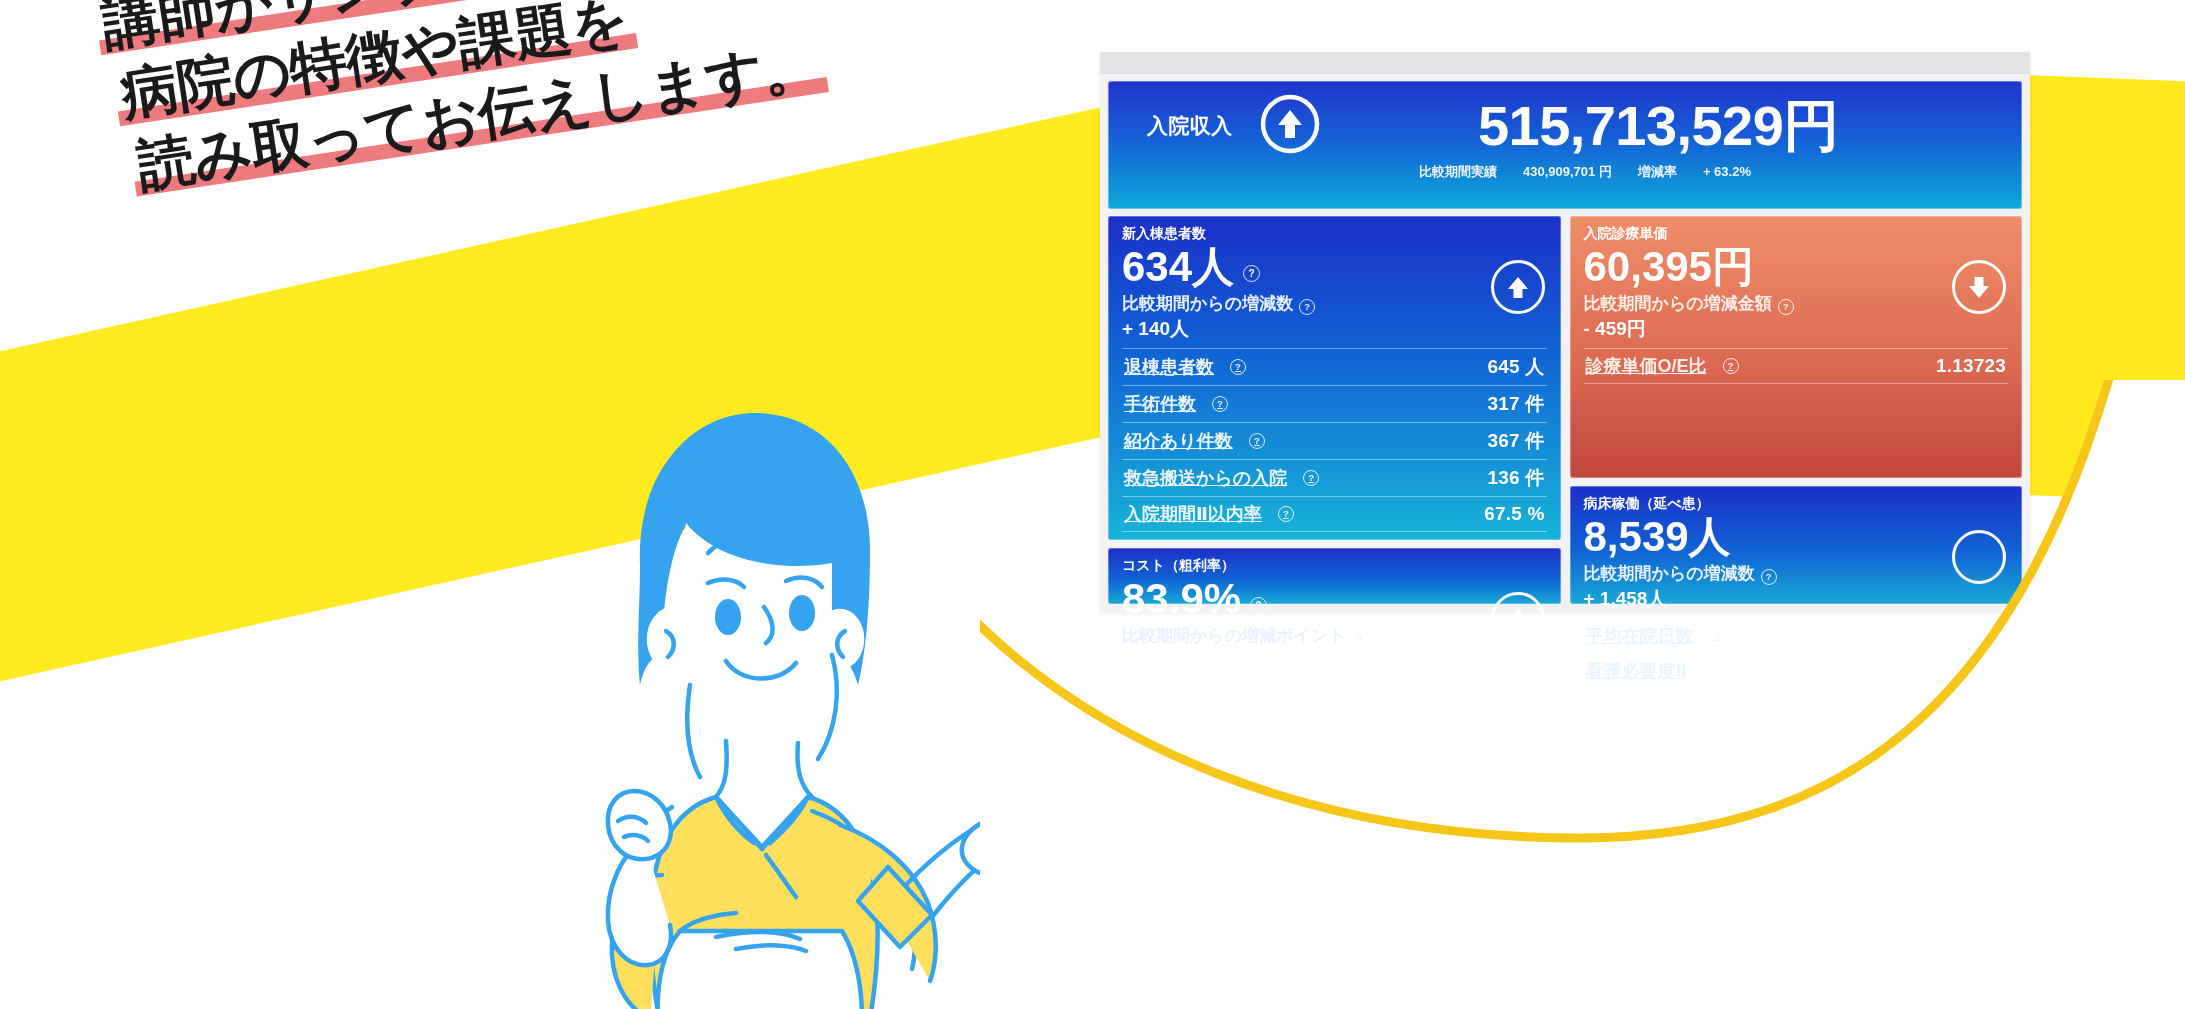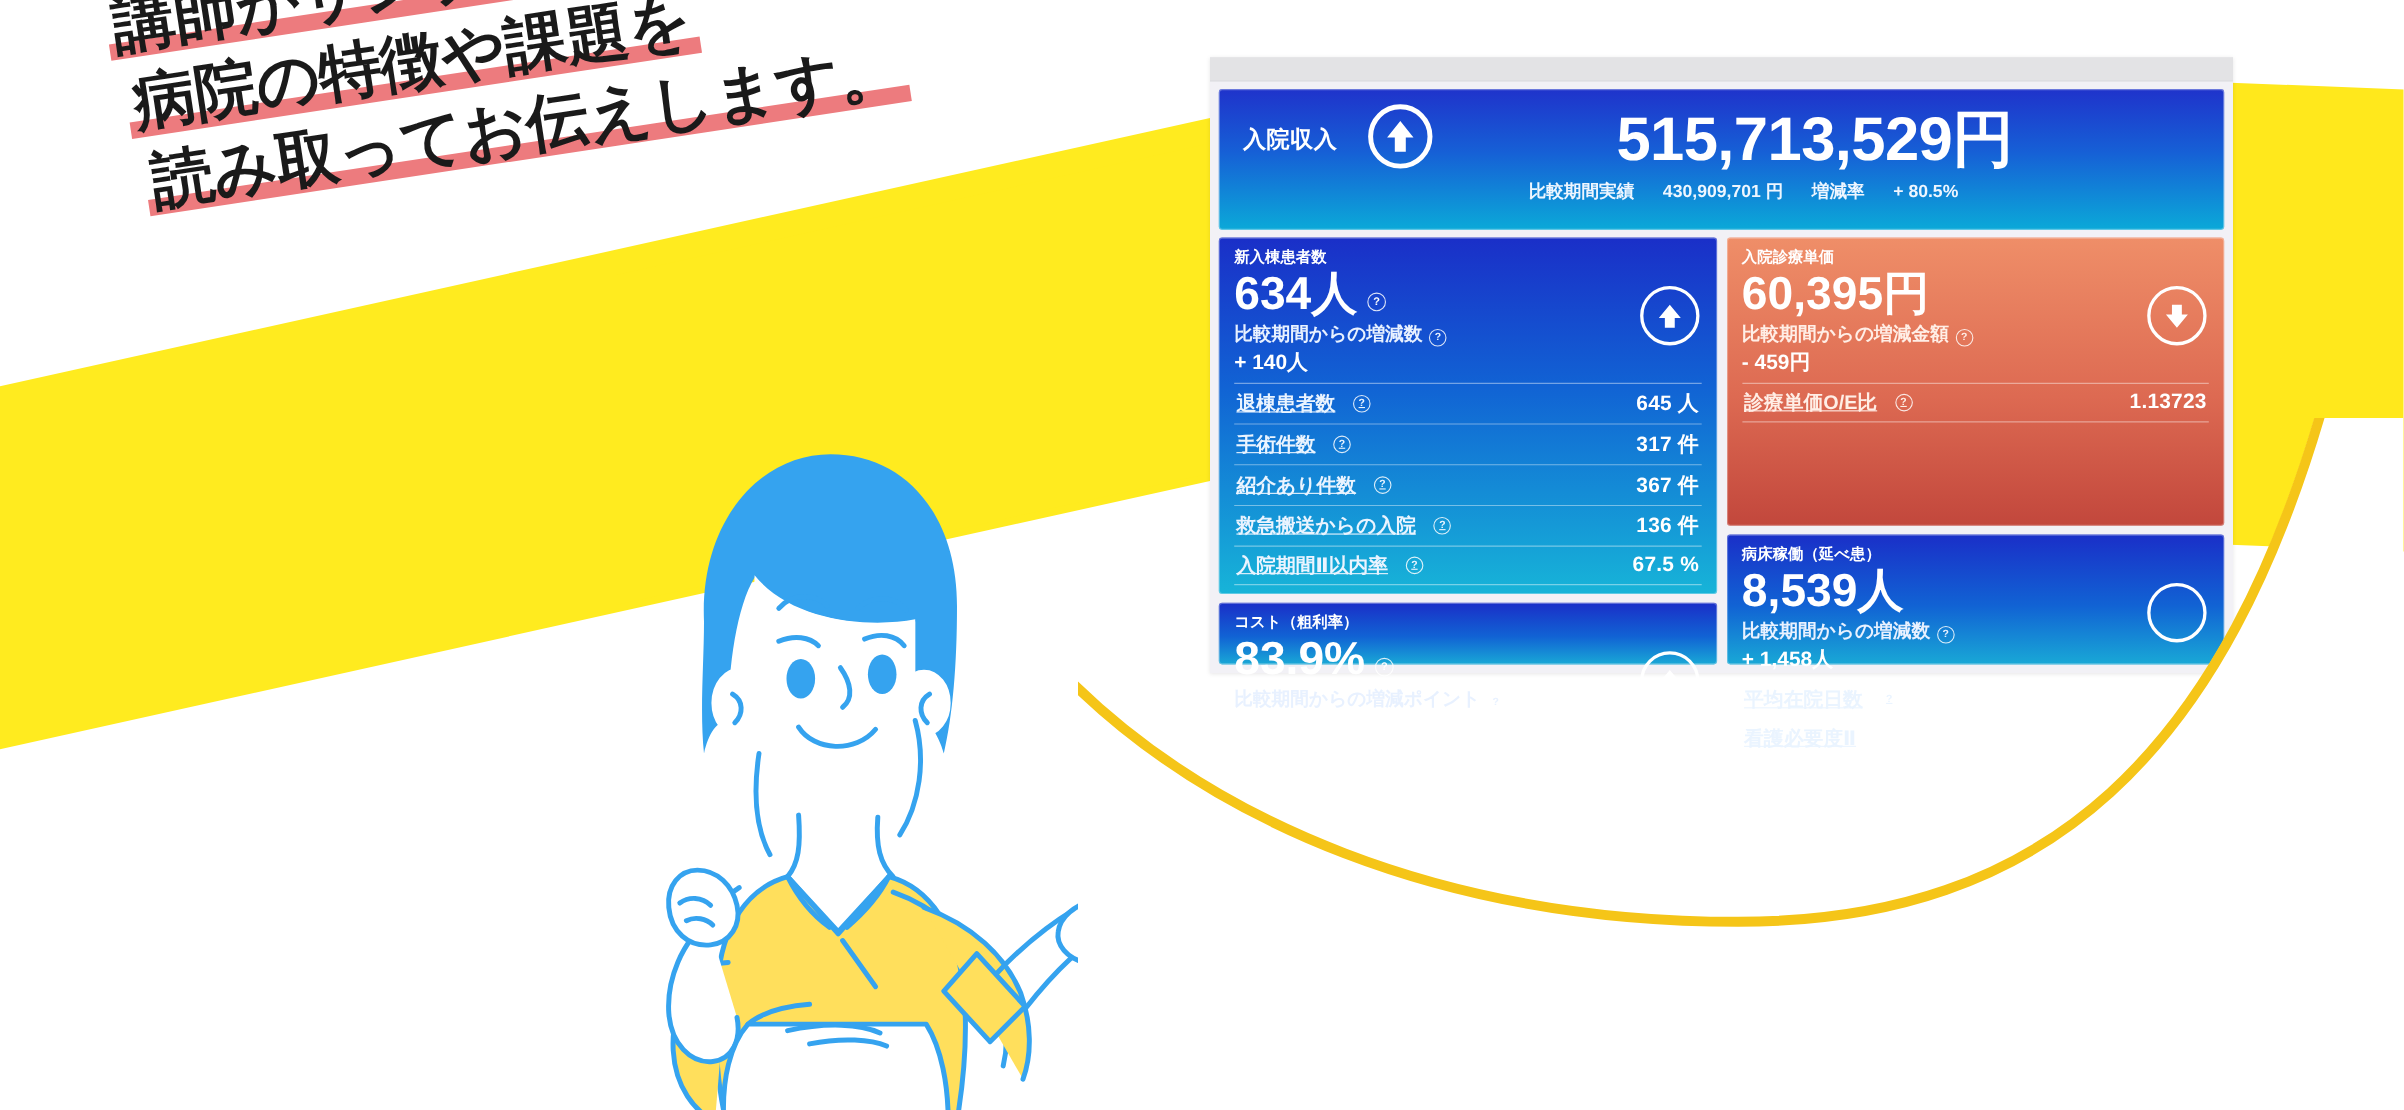--- a/index.html
+++ b/index.html
@@ -104,32 +104,32 @@
   .hero{
     border-radius:3px;
     background:linear-gradient(180deg,#1f33cb 0%,#1660d6 45%,#0ba9d8 100%);
     color:#fff;
     padding:12px 22px 10px 22px;
     position:relative;
     box-sizing:border-box;
     height:128px;
     box-shadow:0 0 0 1px rgba(255,255,255,.35) inset;
   }
-  .hero-top{display:flex;align-items:center;gap:26px;}
+  .hero-top{display:flex;align-items:center;gap:26px;margin-left:17px;}
   .hero-label{font-size:21px;font-weight:700;letter-spacing:.02em;}
   .hero-arrow{flex:0 0 auto;}
   .hero-value{
     flex:1;text-align:center;
     font-size:56px;font-weight:700;letter-spacing:-.01em;
     line-height:1.04;
     margin-right:30px;
   }
   .hero-sub{
     display:flex;justify-content:center;gap:26px;align-items:baseline;
-    font-size:16px;font-weight:700;margin-top:4px;margin-left:40px;
+    font-size:13px;font-weight:700;margin-top:4px;margin-left:40px;
     color:#eef6ff;
   }
   .hero-sub .v{font-weight:700;}
 
   .cols{display:flex;gap:9px;flex:1;min-height:0;}
   .col{flex:1;display:flex;flex-direction:column;gap:8px;min-width:0;}
 
   .card{
     border-radius:3px;color:#fff;
     padding:9px 14px 8px 14px;
@@ -278,21 +278,21 @@
               <circle cx="31" cy="31" r="27" fill="none" stroke="#ffffff" stroke-width="4.5"></circle>
               <path d="M31 17 L43 32 L36 32 L36 45 L26 45 L26 32 L19 32 Z" fill="#ffffff"></path>
             </svg>
           </span>
           <span class="hero-value">515,713,529円</span>
         </div>
         <div class="hero-sub">
           <span>比較期間実績</span>
           <span class="v">430,909,701 円</span>
           <span>増減率</span>
-          <span class="v">+ 80.5%</span>
+          <span class="v">+ 63.2%</span>
         </div>
       </div>
 
       <div class="cols">
 
         <div class="col">
 
           <div class="card card-blue" style="flex:0 0 auto;">
             <div class="card-title">新入棟患者数</div>
             <div class="card-value">

